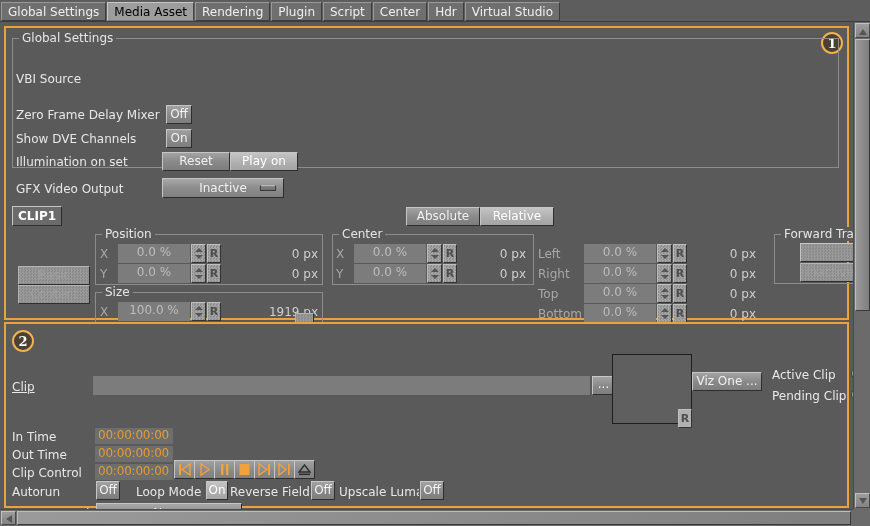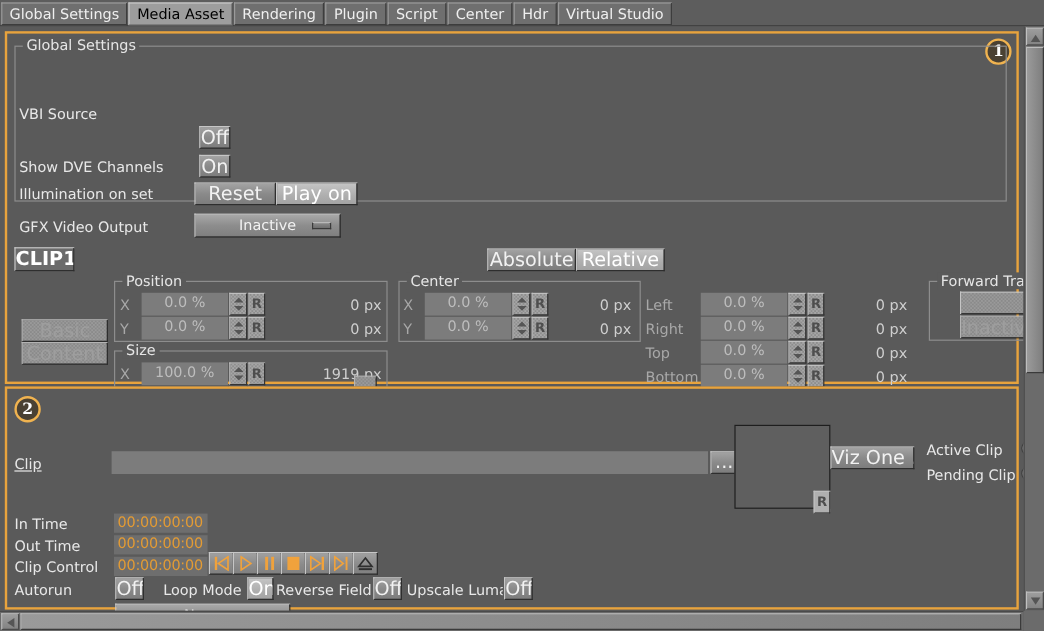--- a/index.html
+++ b/index.html
@@ -106,21 +106,21 @@
 
   
   .btn {
     position: absolute;
     background: linear-gradient(to bottom, #a3a3a3 0%, #8a8a8a 50%, #7d7d7d 100%);
     border-top: 1px solid #c6c6c6;
     border-left: 1px solid #c6c6c6;
     border-right: 1px solid #2e2e2e;
     border-bottom: 1px solid #2e2e2e;
     color: #f2f2f2;
-    font-size: 16px;
+    font-size: 12px;
     text-align: center;
     cursor: default;
     white-space: nowrap;
     overflow: hidden;
   }
   .btn.sel {
     background: linear-gradient(to bottom, #c4c4c4 0%, #aeaeae 60%, #a4a4a4 100%);
     color: #ffffff;
   }
   .btn.disabled {
@@ -325,22 +325,23 @@
 <div class="content-clip">
 
   <div class="panel" style="left:4px; top:4px; width:845px; height:294px;">
 
     <div class="badge" style="right:4px; top:4px;">1</div>
 
     <div class="groupbox" style="left:6px; top:10px; width:827px; height:130px; border-color:#8d8d8d; border-top-color:#8d8d8d;">
       <span class="grouptitle">Global Settings</span>
     </div>
 
-    <span class="lbl" style="left:10px; top:60px;">VBI Source</span>
-
+    <span class="lbl" style="left:10px; top:44px;">VBI Source</span>
+
+    <span class="lbl" style="left:10px; top:80px;">Zero Frame Delay Mixer</span>
     <div class="btn" style="left:160px; top:77px; width:26px; height:19px; line-height:17px;">Off</div>
 
     <span class="lbl" style="left:10px; top:104px;">Show DVE Channels</span>
     <div class="btn" style="left:160px; top:101px; width:26px; height:19px; line-height:17px;">On</div>
 
     <span class="lbl" style="left:10px; top:127px;">Illumination on set</span>
     <div class="btn" style="left:156px; top:124px; width:68px; height:19px; line-height:17px;">Reset</div>
     <div class="btn sel" style="left:224px; top:124px; width:68px; height:19px; line-height:17px;">Play on</div>
 
     <span class="lbl" style="left:10px; top:154px;">GFX Video Output</span>

